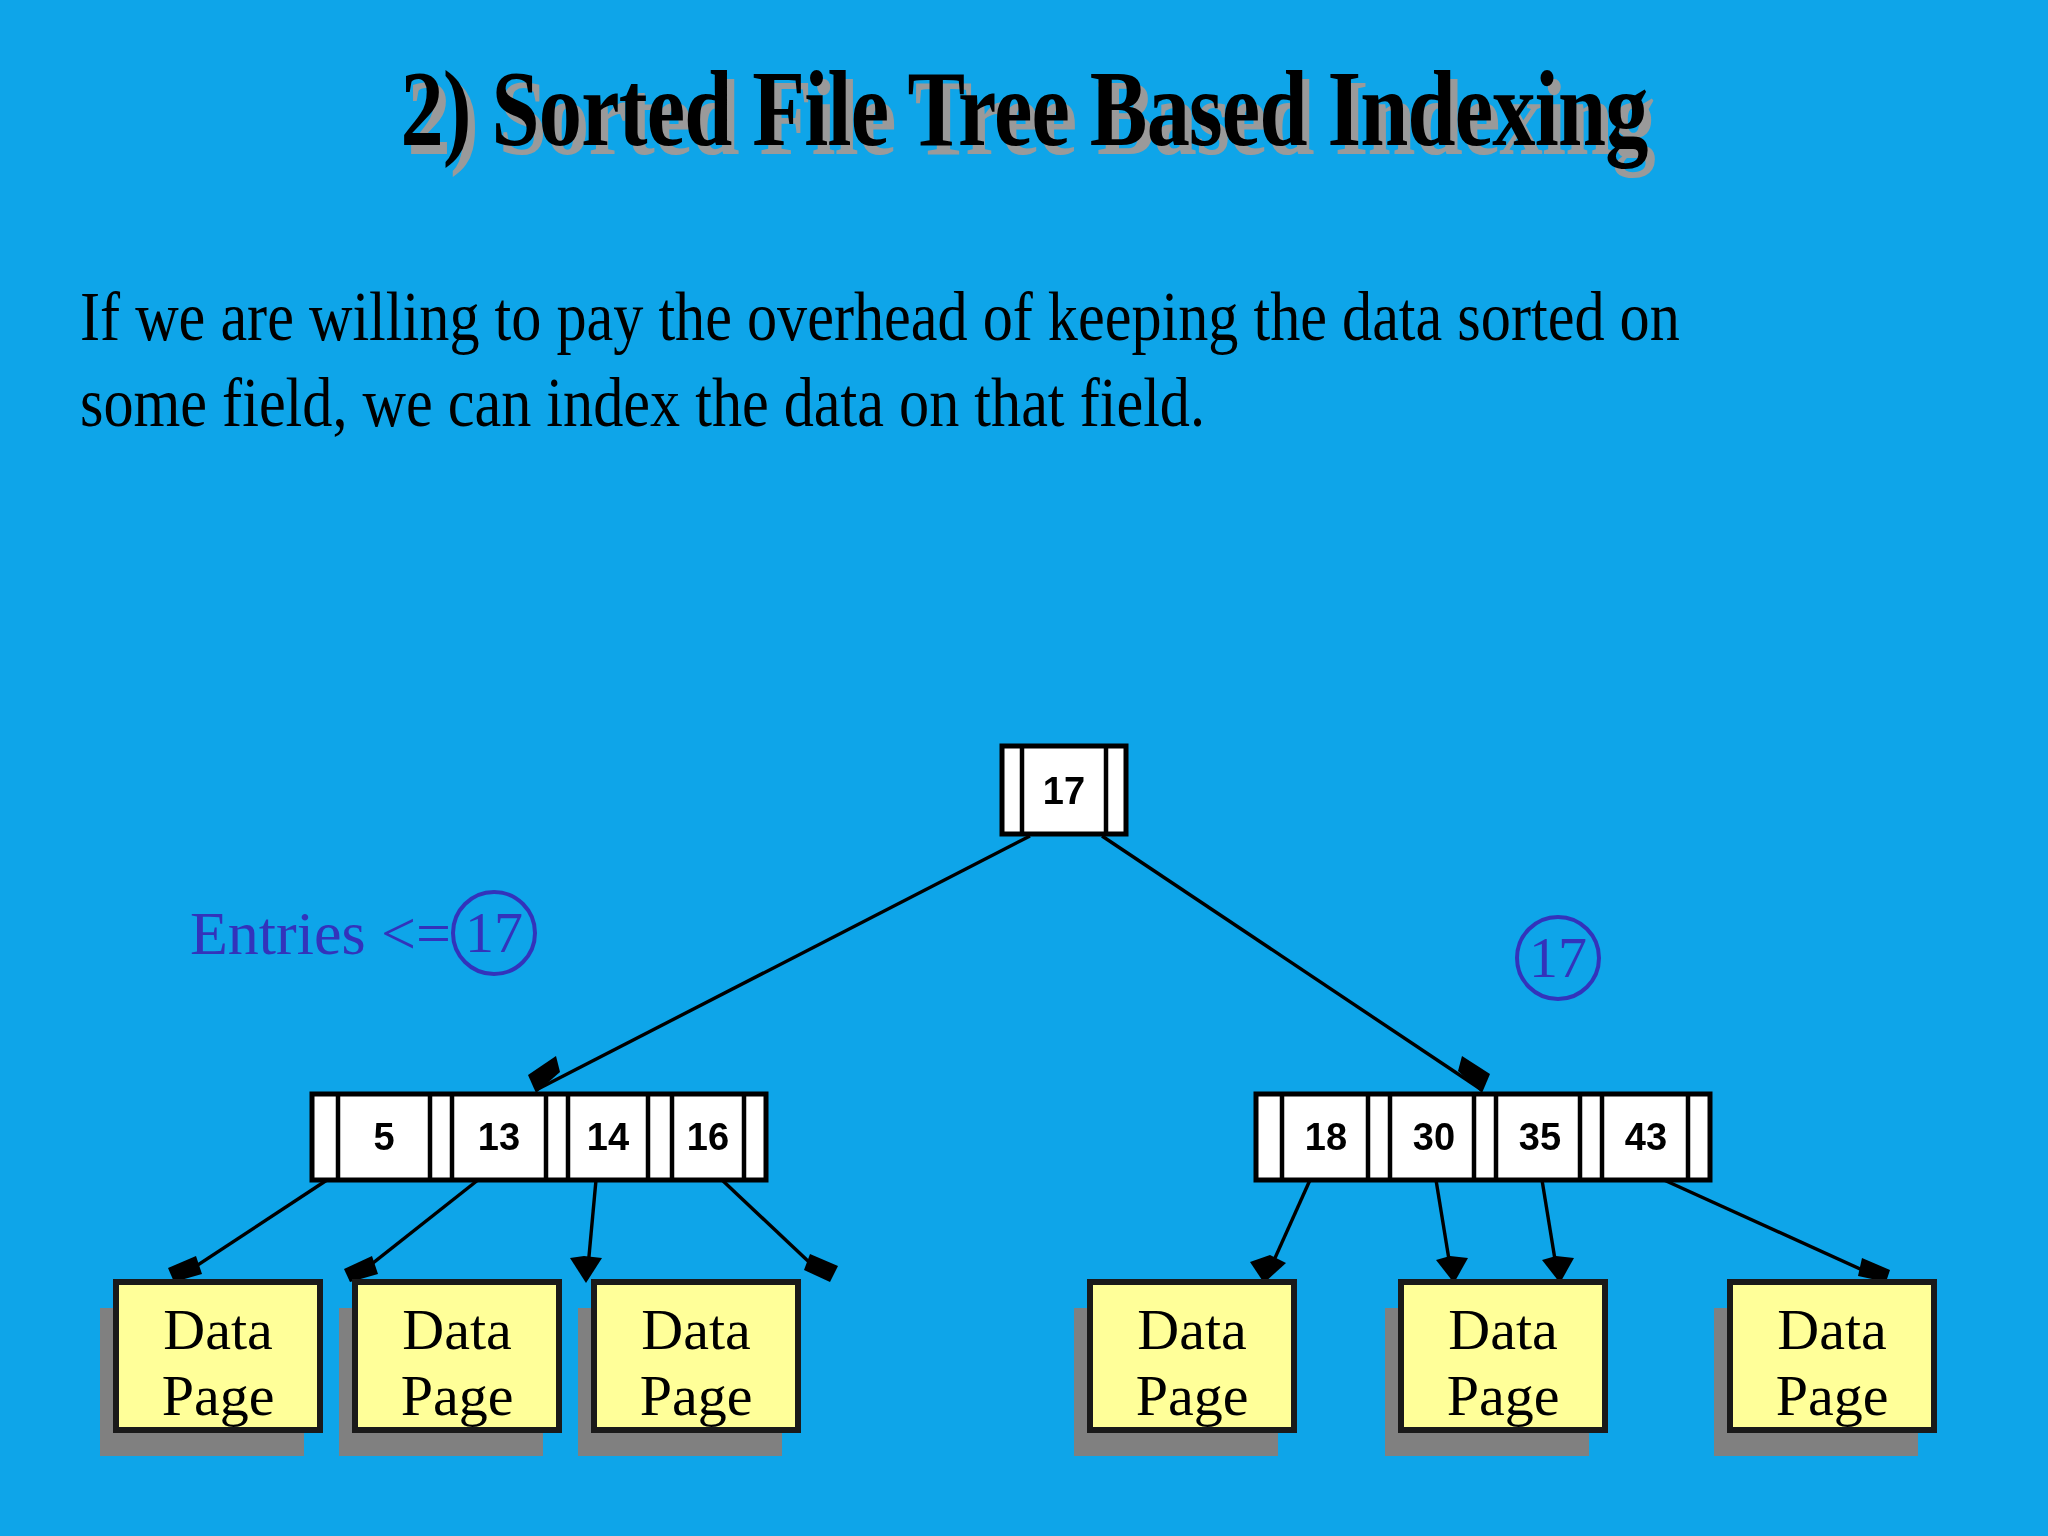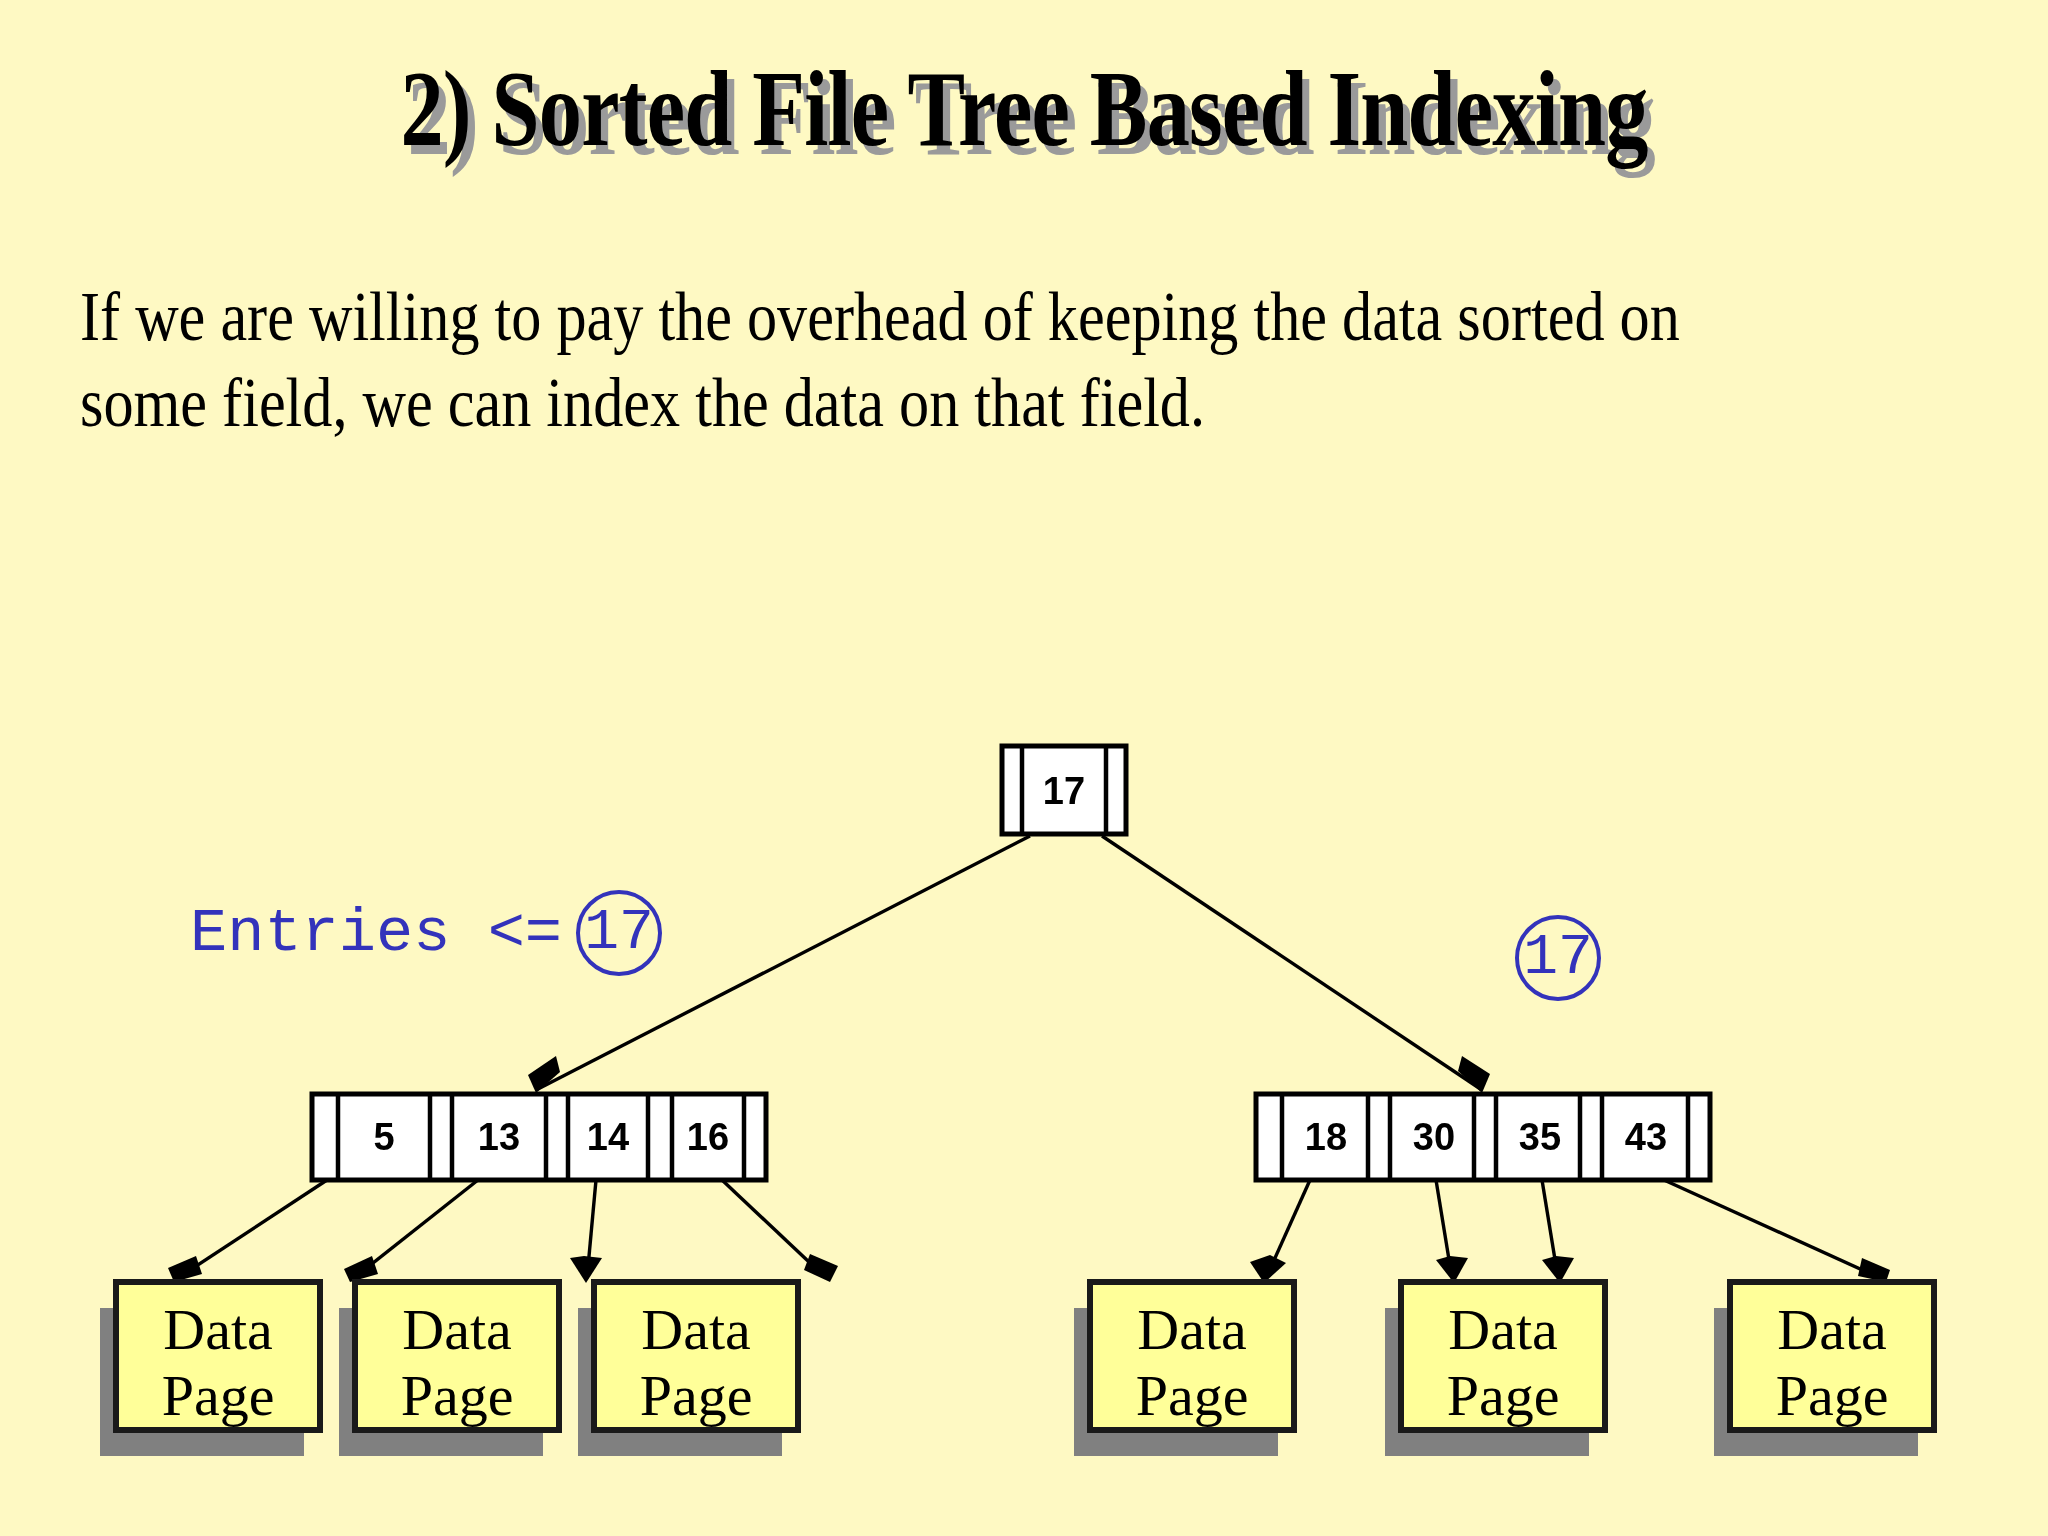--- a/index.html
+++ b/index.html
@@ -4,21 +4,21 @@
 <style>
   html, body {
     margin: 0;
     padding: 0;
     background: #ffffff;
   }
   #slide {
     position: relative;
     width: 2048px;
     height: 1536px;
-    background: #fef9c3;
+    background: #0ea5e9;
     overflow: hidden;
     font-family: "Liberation Serif", "DejaVu Serif", serif;
   }
 
   
   #slide-title {
     position: absolute;
     left: 0;
     top: 52px;
     width: 2048px;
@@ -92,27 +92,26 @@
     stroke-width: 6;
   }
   .dp-label {
     font-family: "Liberation Serif", "DejaVu Serif", serif;
     font-size: 58px;
     fill: #000000;
     text-anchor: middle;
   }
   .entries-label {
     position: absolute;
-    font-family: Liberation Mono, monospace;
+    font-family: Liberation Serif, serif;
     font-size: 62px;
     color: #3333bb;
     white-space: nowrap;
     display: flex;
     align-items: center;
-    gap: 14px;
   }
   .entries-circle {
     display: inline-flex;
     align-items: center;
     justify-content: center;
     width: 86px;
     height: 86px;
     border: 4px solid #3333bb;
     border-radius: 50%;
     font-size: 58px;

